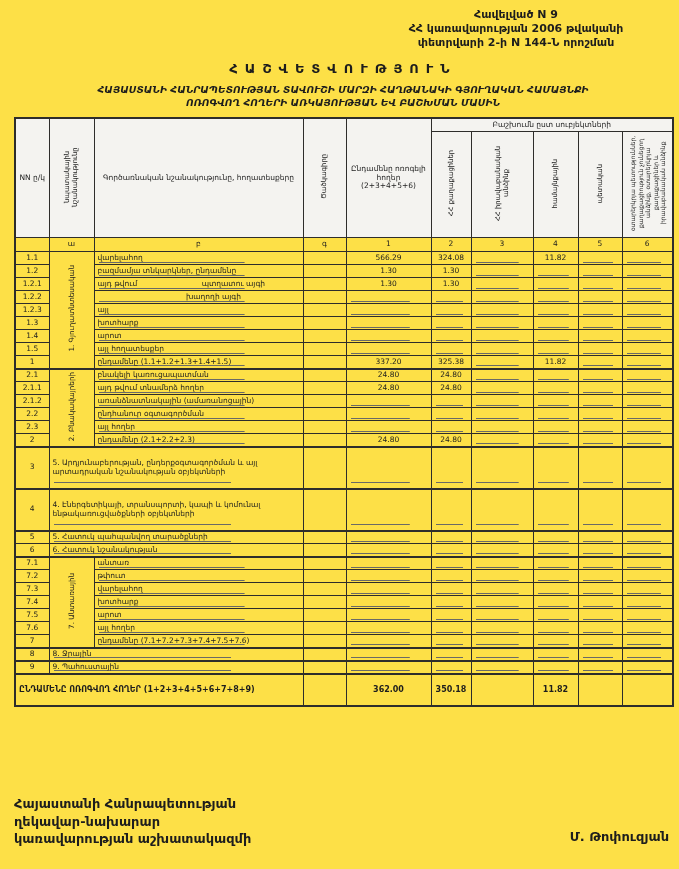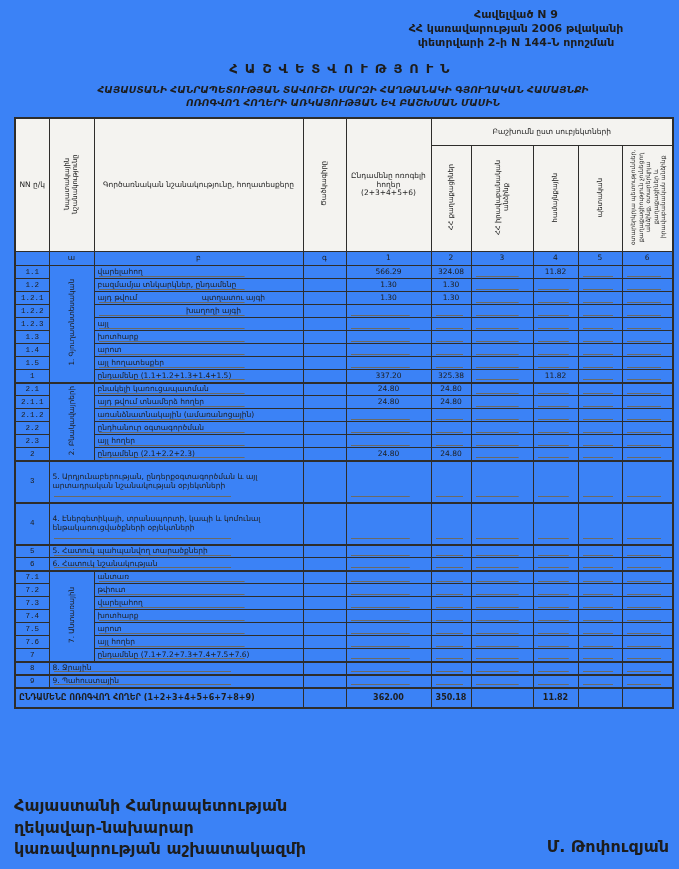--- a/index.html
+++ b/index.html
@@ -1,20 +1,20 @@
 <!DOCTYPE html>
 <html><head>
 <meta charset="utf-8">
 <style>
   html,body{margin:0;padding:0;background:#e8e8e6;}
   .page{
     position:relative;
     width:679px;height:869px;
     margin:0 auto;
-    background:#3b82f6;
+    background:#fde047;
     color:#1d1d1d;
     font-family:"DejaVu Sans", sans-serif;
     box-sizing:border-box;
     padding:8px 7px 8px 14px;
     overflow:hidden;
   }
   .appendix{
     width:300px;margin-left:auto;margin-right:6px;
     text-align:center;font-weight:700;font-size:11px;line-height:1.25;
   }
@@ -45,41 +45,41 @@
     white-space:normal;
     margin:0 auto;
     max-height:100px;
     font-size:6.8px;
     line-height:1.25;
     display:inline-block;
   }
   .hdr-tall{height:104px;}
   .idx-row td{height:14px;text-align:center;font-size:7.5px;padding:0 2px;border-top:2px solid #2e2d2b;}
   tbody td{height:13px;}
-  td.num{text-align:center;font-size:7.5px;border-right:2px solid #2e2d2b;border-left:2px solid #2e2d2b;font-family:Liberation Mono, monospace;}
+  td.num{text-align:center;font-size:7.5px;border-right:2px solid #2e2d2b;border-left:2px solid #2e2d2b;}
   td.group-cell{text-align:center;}
   td.group-cell .vert{max-height:120px;font-size:7.2px;}
   td.label{text-align:left;}
   td.val{text-align:center;font-size:8px;}
   tr.sep td{border-top:2px solid #2e2d2b;}
   tr.tall td{height:42px;}
-  tr.total-row td{font-weight:700;font-size:8px;border-top:2px solid #2e2d2b;border-bottom:2px solid #2e2d2b;height:20px;}
+  tr.total-row td{font-weight:700;font-size:8px;border-top:2px solid #2e2d2b;border-bottom:2px solid #2e2d2b;height:32px;}
   .lbl-flex{display:flex;gap:30px;}
   .lbl-flex .left{white-space:nowrap;}
   .lbl-flex .center{flex:1;text-align:center;}
   td.dash{
     background-image:linear-gradient(#6a6a66,#6a6a66);
     background-size:70% 1px;
     background-position:4px 88%;
     background-repeat:no-repeat;
   }
   .footer{
     position:absolute;left:14px;right:10px;top:795px;
     display:flex;justify-content:space-between;align-items:flex-end;
-    font-weight:700;font-size:16px;line-height:1.35;
+    font-weight:700;font-size:13px;line-height:1.35;
   }
   .footer .sig-name{white-space:nowrap;padding-bottom:2px;}
 </style>
 </head>
 <body>
 
 <div class="page">
 
   <div class="appendix">
     <div>Հավելված N 9</div>
@@ -107,21 +107,21 @@
       <col style="width:44px">
         <col style="width:51px">
     </colgroup>
     <thead>
       <tr>
         <th rowspan="2">NN ը/կ</th>
         <th rowspan="2"><span class="vert">նպատակային նշանակությունը</span></th>
         <th rowspan="2">Գործառնական նշանակությունը, հողատեսքերը</th>
         <th rowspan="2"><span class="vert">Ծածկագիրը</span></th>
         <th rowspan="2">Ընդամենը ոռոգելի հողեր (2+3+4+5+6)</th>
-        <th colspan="5" style="height:28px">Բաշխումն ըստ սուբյեկտների</th>
+        <th colspan="5" style="height:14px">Բաշխումն ըստ սուբյեկտների</th>
       </tr>
       <tr>
         <th class="hdr-tall"><span class="vert">ՀՀ քաղաքացիներ</span></th>
         <th class="hdr-tall"><span class="vert">ՀՀ իրավաբանական անձինք</span></th>
         <th class="hdr-tall"><span class="vert">համայնքային</span></th>
         <th class="hdr-tall"><span class="vert">պետական</span></th>
         <th class="hdr-tall"><span class="vert" style="font-size:6px">օտարերկրյա պետություններ, քաղաքացիություն չունեցող անձինք, օտարերկրյա քաղաքացիներ և իրավաբանական անձինք</span></th>
       </tr>
     </thead>
     <tbody id="report-body">

